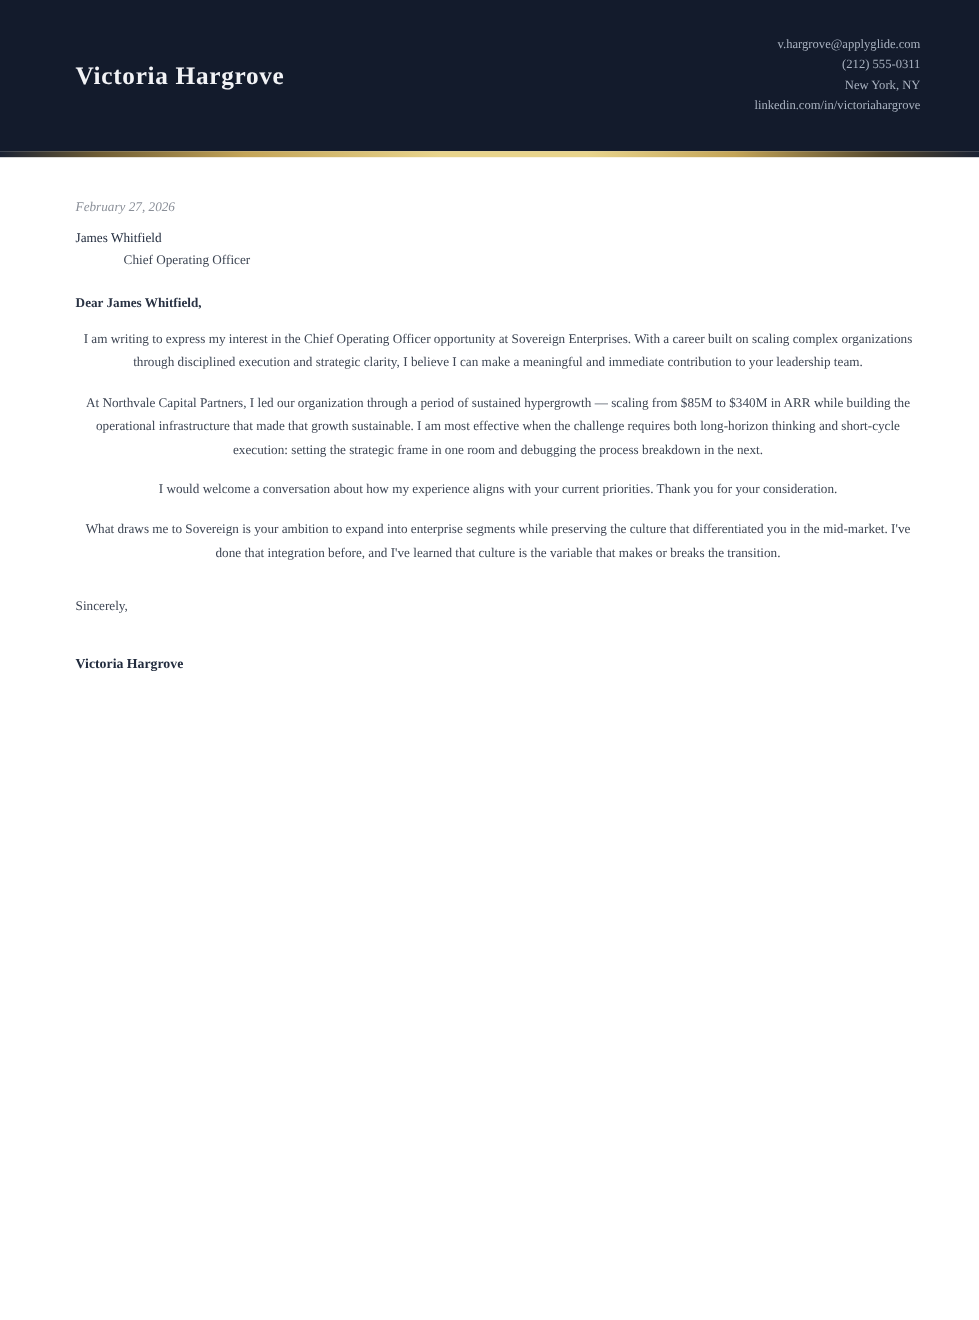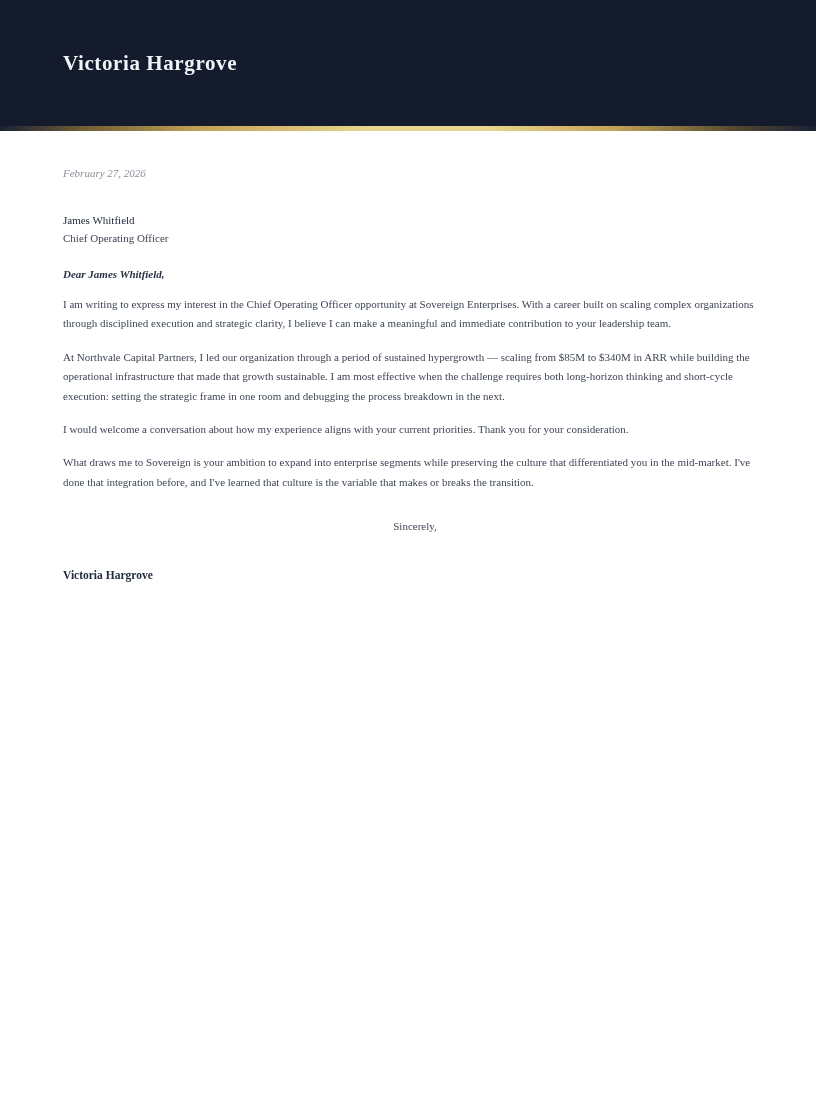--- a/index.html
+++ b/index.html
@@ -61,65 +61,71 @@
       #1a2234 100%);
   }
   .letter-body {
     padding: 36px 49px 0 63px;
     font-size: 11px;
   }
   .letter-date {
     font-style: italic;
     color: var(--date-color);
     font-size: 11px;
-    margin: 0 0 32px 0;
+    margin: 0 0 11px 0;
   }
   .recipient-block {
     line-height: 18px;
     margin: 0 0 18px 0;
   }
   .recipient-name {
     font-weight: normal;
     color: var(--strong-text);
   }
   .recipient-title, .recipient-company {
     color: var(--body-text);
+    margin-left: 40px;
   }
   .salutation {
     font-weight: bold;
     color: #2a3344;
     margin: 0 0 12px 0;
     line-height: 18px;
-    font-style: italic;
   }
   .para {
     line-height: 19.4px;
     margin: 0 0 14px 0;
     color: var(--body-text);
+    text-align: center;
   }
   .closing {
     margin: 25px 0 0 0;
     line-height: 18px;
-    text-align: center;
   }
   .signature {
     margin: 31px 0 0 0;
     font-weight: bold;
     font-size: 11.5px;
     color: var(--strong-text);
     line-height: 18px;
   }
 </style>
 </head>
 <body>
 
 <div class="page">
 
   <header class="letter-header">
     <h1 class="candidate-name">Victoria Hargrove</h1>
+    <div class="contact-block">
+      <div>v.hargrove@applyglide.com</div>
+      <div>(212) 555-0311</div>
+      <div>New York, NY</div>
+      <div>linkedin.com/in/victoriahargrove</div>
+    </div>
   </header>
 
   <div class="accent-bar"></div>
 
   <main class="letter-body">
 
     <p class="letter-date">February 27, 2026</p>
 
     <div class="recipient-block">
       <div class="recipient-name">James Whitfield</div>

